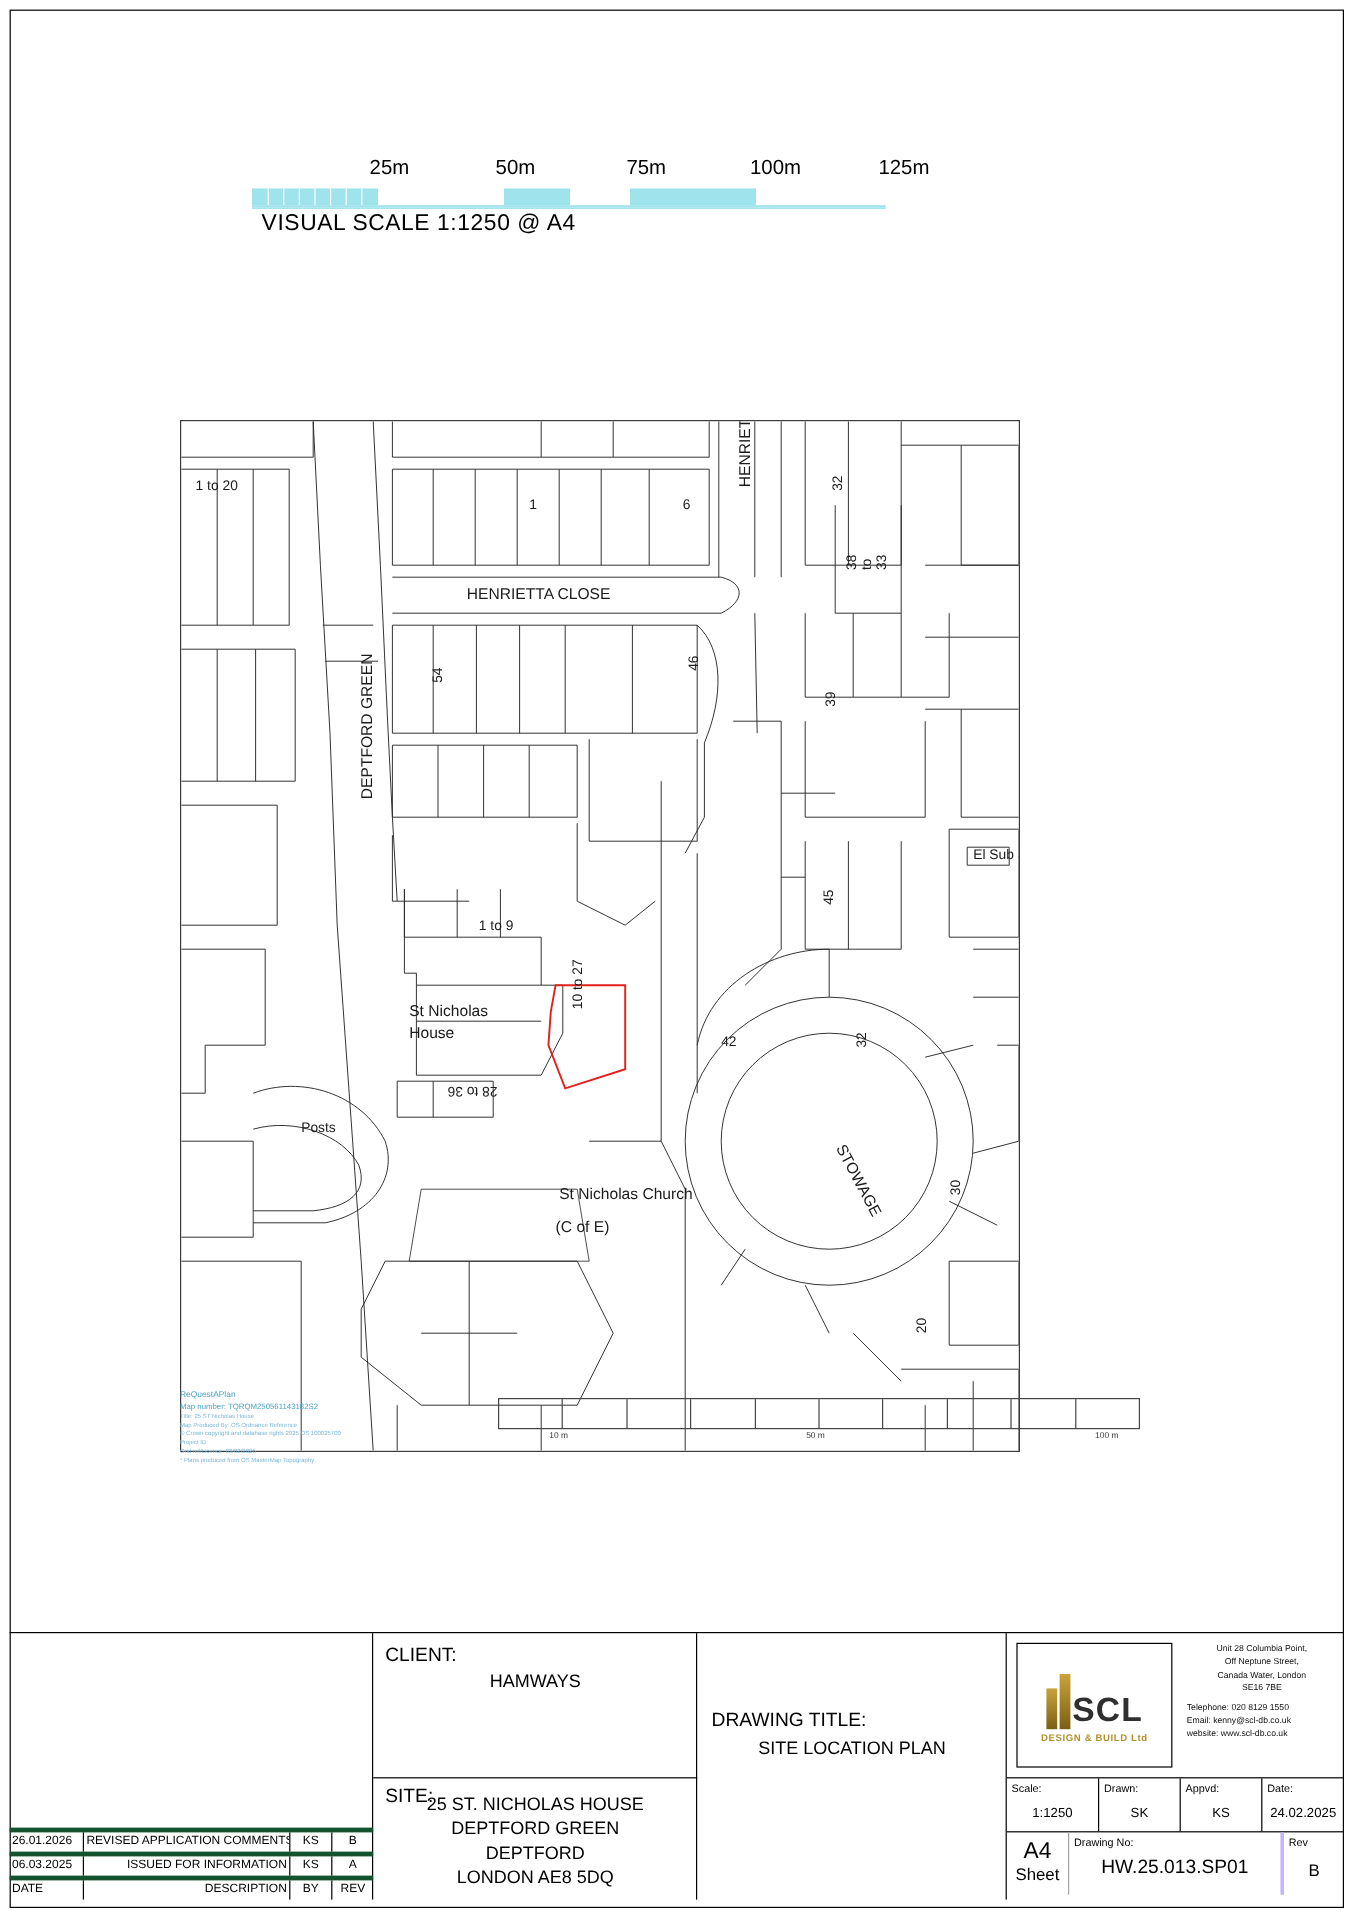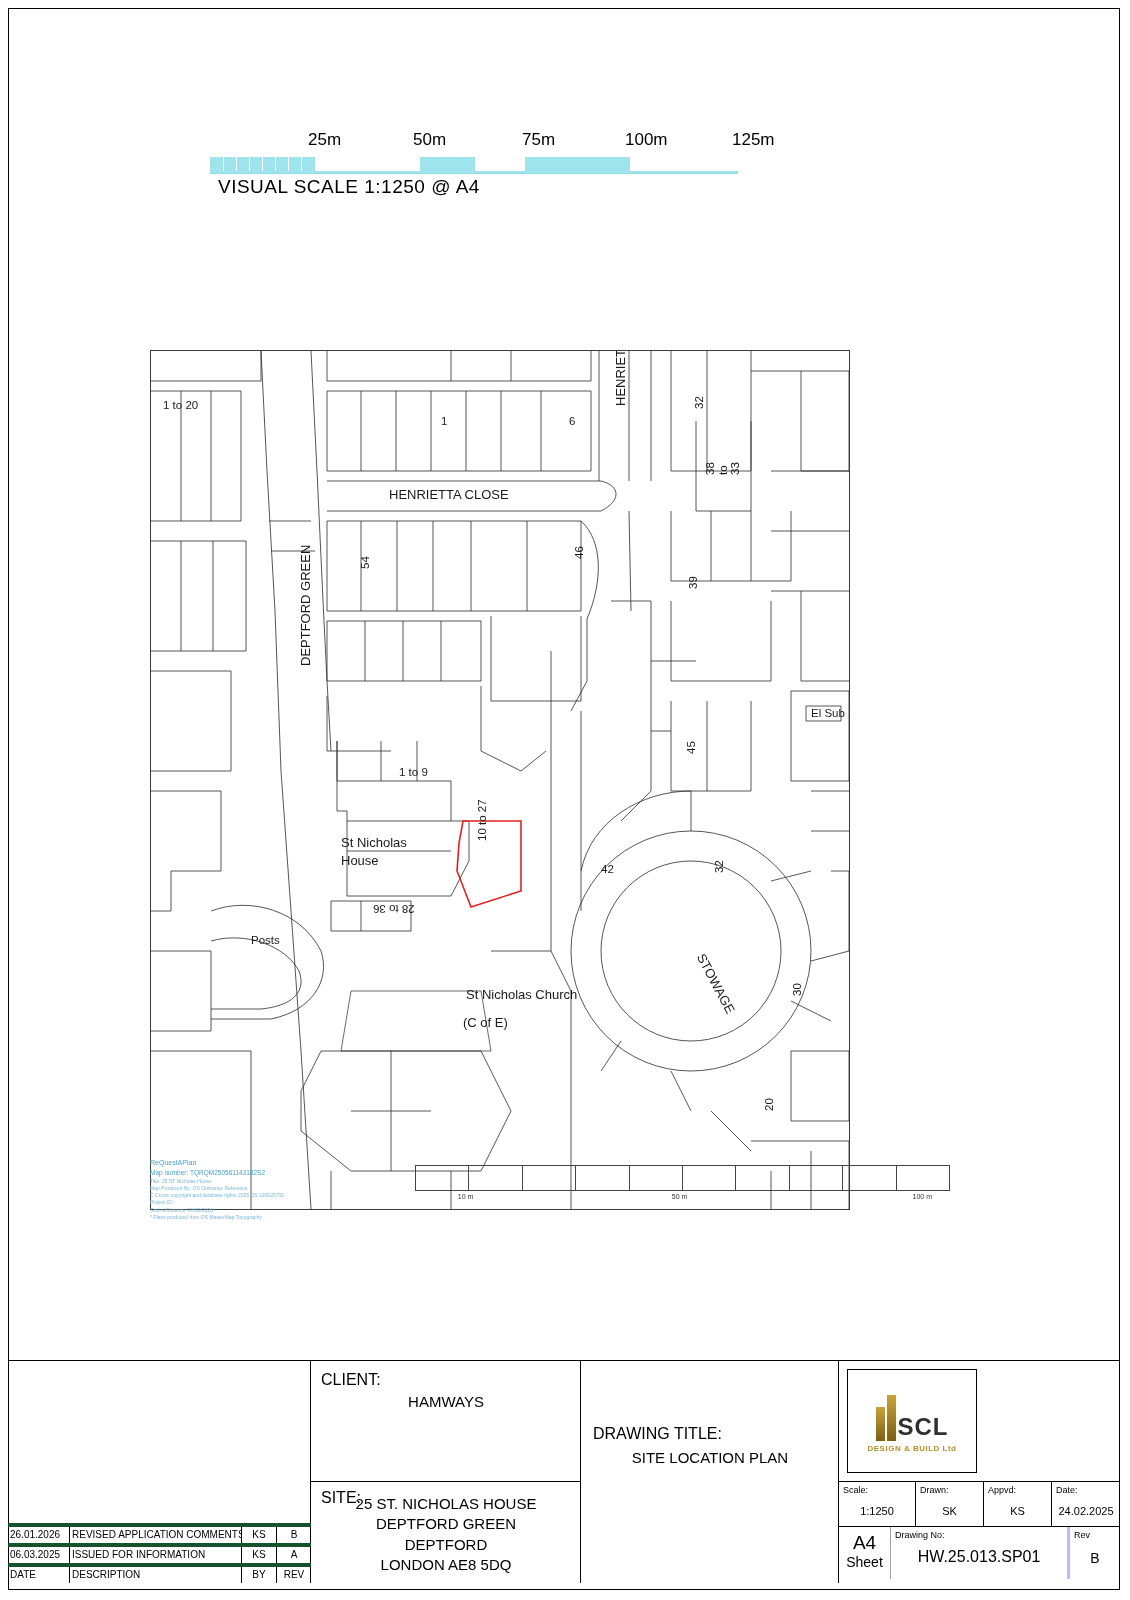--- a/index.html
+++ b/index.html
@@ -48,38 +48,38 @@
   .tb-rev{left:0;width:303px;}
   .tb-client{left:303px;width:270px;}
   .tb-title{left:573px;width:258px;}
   .tb-logo{left:831px;width:281px;border-right:none;}
 
   .rev-table{position:absolute;left:0;bottom:0;width:303px;font-size:10px;}
   .rev-row{display:flex;border-top:4px solid #14532d;height:16px;align-items:center;}
   .rev-row > div{border-right:1px solid #000;height:16px;line-height:16px;padding:0 2px;box-sizing:border-box;overflow:hidden;white-space:nowrap;}
   .rev-row > div:last-child{border-right:none;}
   .rc-date{width:62px;}
-  .rc-desc{width:172px;}
+  .rc-desc{width:172px;text-align:right;}
   .rc-by{width:35px;text-align:center;}
   .rc-rev{width:34px;text-align:center;}
 
   .lbl{font-size:16px;}
   .client-label{position:absolute;left:10px;top:10px;}
   .client-name{position:absolute;left:0;top:32px;width:270px;text-align:center;font-size:15px;}
   .site-divider{position:absolute;left:0;top:120px;width:270px;border-top:1px solid #000;}
   .site-label{position:absolute;left:10px;top:128px;}
   .site-addr{position:absolute;left:0;top:125px;width:270px;text-align:center;font-size:15px;line-height:1.35;}
   .dt-label{position:absolute;left:12px;top:64px;}
   .dt-value{position:absolute;left:0;top:88px;width:258px;text-align:center;font-size:15px;}
 
   
   .logo-left{position:absolute;left:8px;top:8px;width:130px;height:104px;border:1px solid #000;box-sizing:border-box;display:flex;flex-direction:column;align-items:center;justify-content:center;}
   .logo-mark{display:flex;align-items:flex-end;height:52px;}
   .logo-bar{width:9px;background:linear-gradient(180deg,#caa33a,#7a5f14);margin-right:2px;}
-  .logo-scl{font-size:24px;font-weight:bold;color:#2f2f2f;letter-spacing:1px;}
+  .logo-scl{font-size:28px;font-weight:bold;color:#2f2f2f;letter-spacing:1px;}
   .logo-sub{font-size:8px;font-weight:bold;color:#b3912f;letter-spacing:.5px;margin-top:3px;}
   .addr{position:absolute;left:150px;top:8px;width:125px;font-size:7.2px;line-height:1.5;text-align:center;color:#111;}
   .addr .links{margin-top:6px;text-align:left;}
 
   .meta{position:absolute;left:0;top:120px;width:281px;border-top:1px solid #000;box-sizing:border-box;}
   .meta-row{display:flex;}
   .meta-cell{border-right:1px solid #000;box-sizing:border-box;padding:3px 4px;height:44px;}
   .meta-cell:last-child{border-right:none;}
   .meta-cell .k{font-size:9px;}
   .meta-cell .v{font-size:11px;text-align:center;margin-top:10px;}
@@ -320,20 +320,31 @@
 
     <div class="tb-col tb-logo">
       <div class="logo-left">
         <div class="logo-mark">
           <span class="logo-bar" style="height:34px"></span>
           <span class="logo-bar" style="height:46px"></span>
           <span class="logo-scl">SCL</span>
         </div>
         <div class="logo-sub">DESIGN &amp; BUILD Ltd</div>
       </div>
+      <div class="addr">
+        <div style="white-space:pre-line">Unit 28 Columbia Point,
+Off Neptune Street,
+Canada Water, London
+SE16 7BE</div>
+        <div class="links">
+          <div>Telephone: 020 8129 1550</div>
+          <div>Email: kenny@scl-db.co.uk</div>
+          <div>website: www.scl-db.co.uk</div>
+        </div>
+      </div>
 
       <div class="meta">
         <div class="meta-row">
           <div class="meta-cell" style="width:77px">
             <div class="k">Scale:</div>
             <div class="v">1:1250</div>
           </div>
           <div class="meta-cell" style="width:68px">
             <div class="k">Drawn:</div>
             <div class="v">SK</div>

